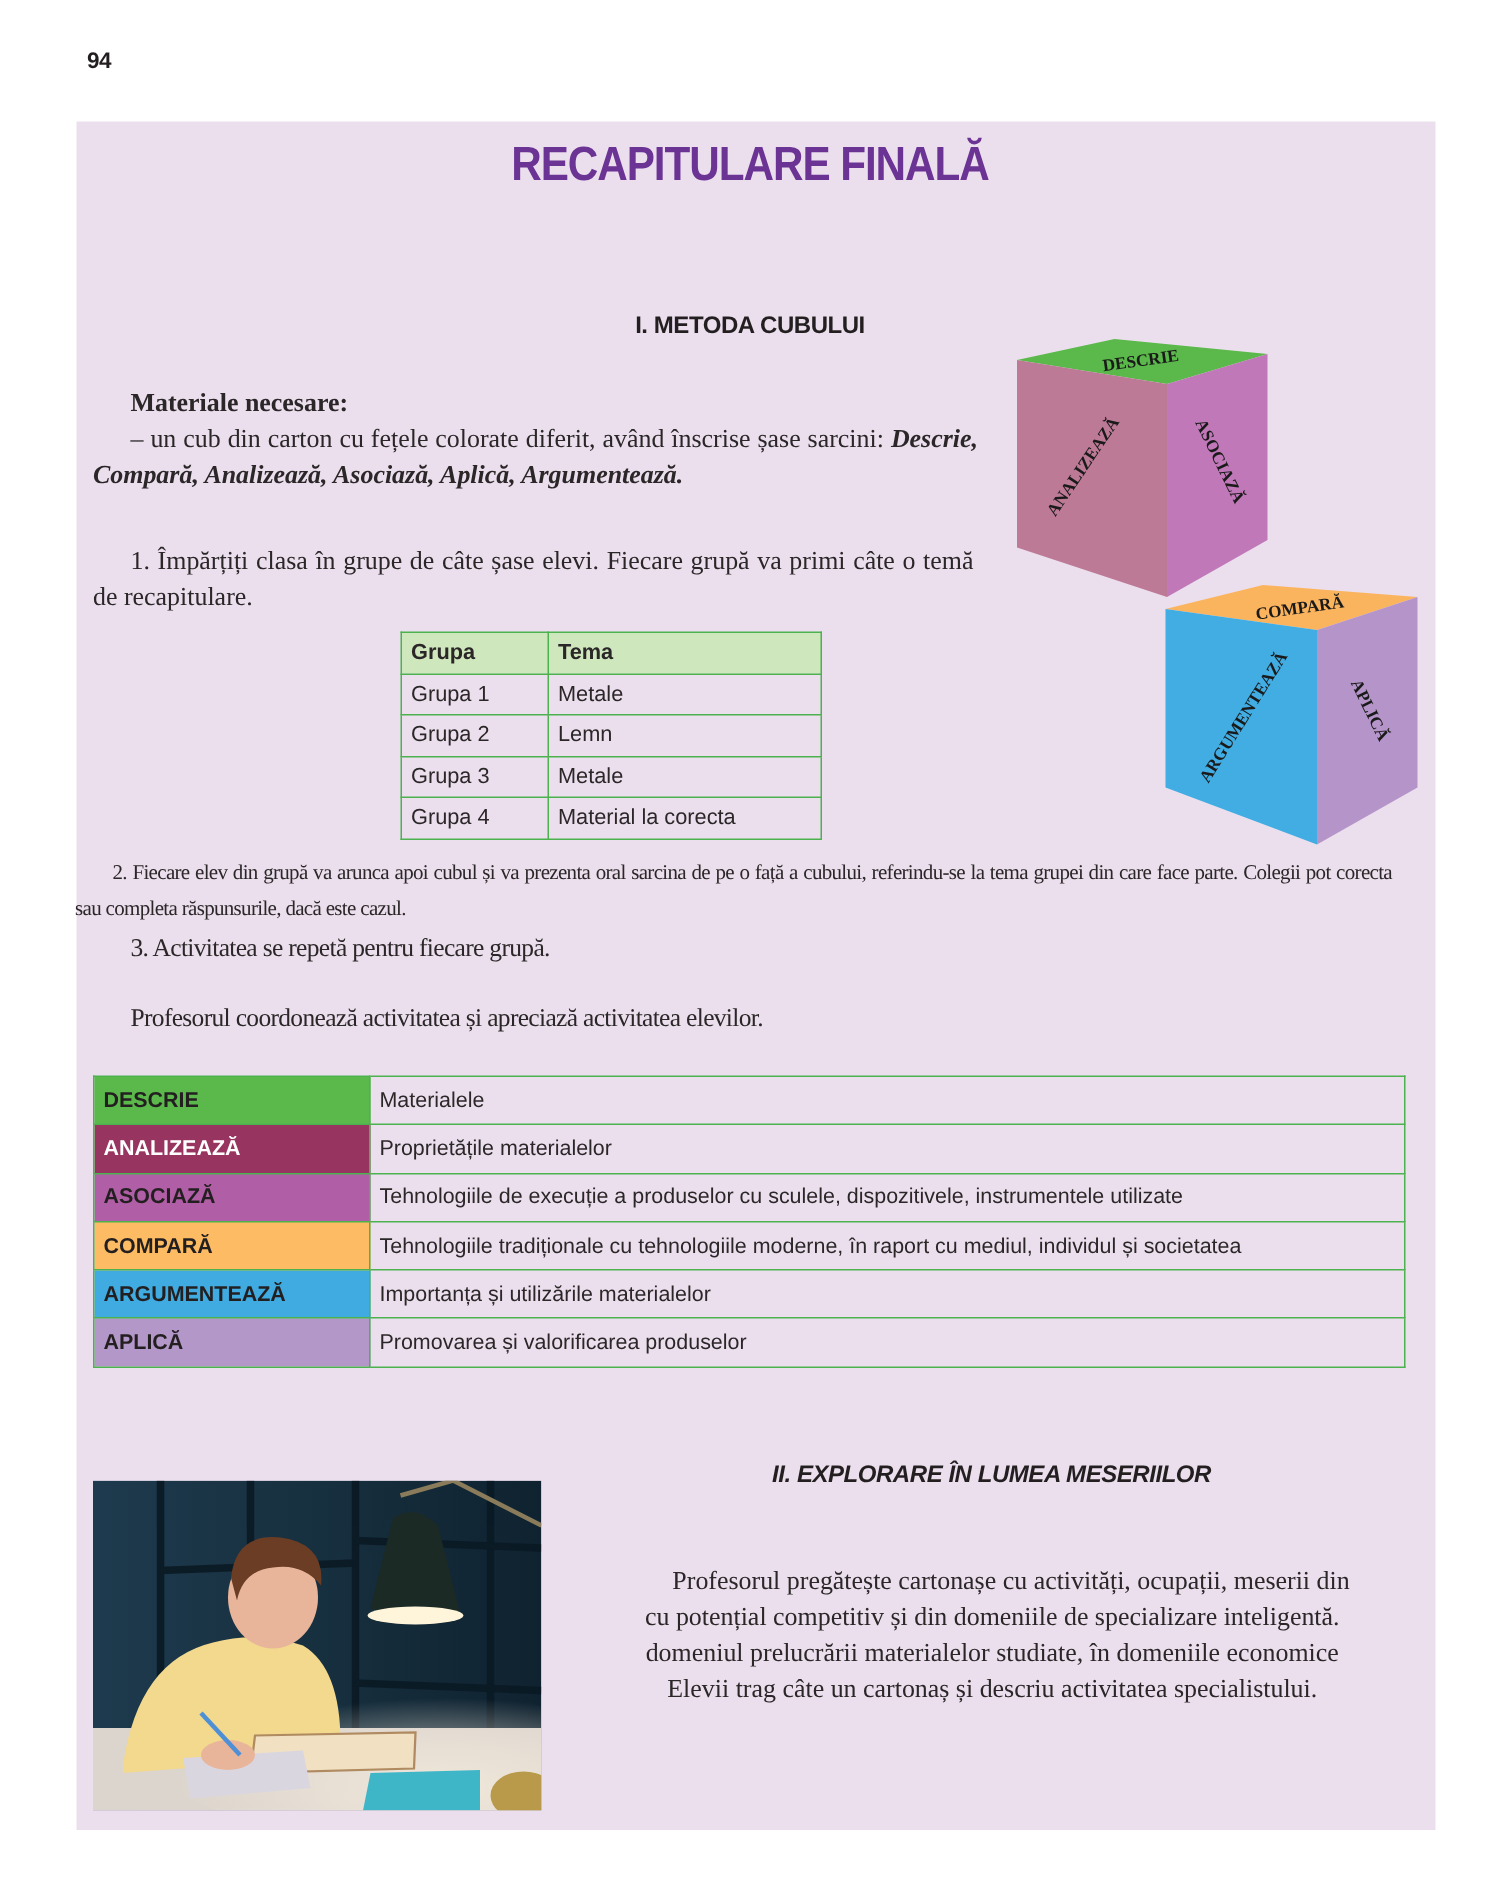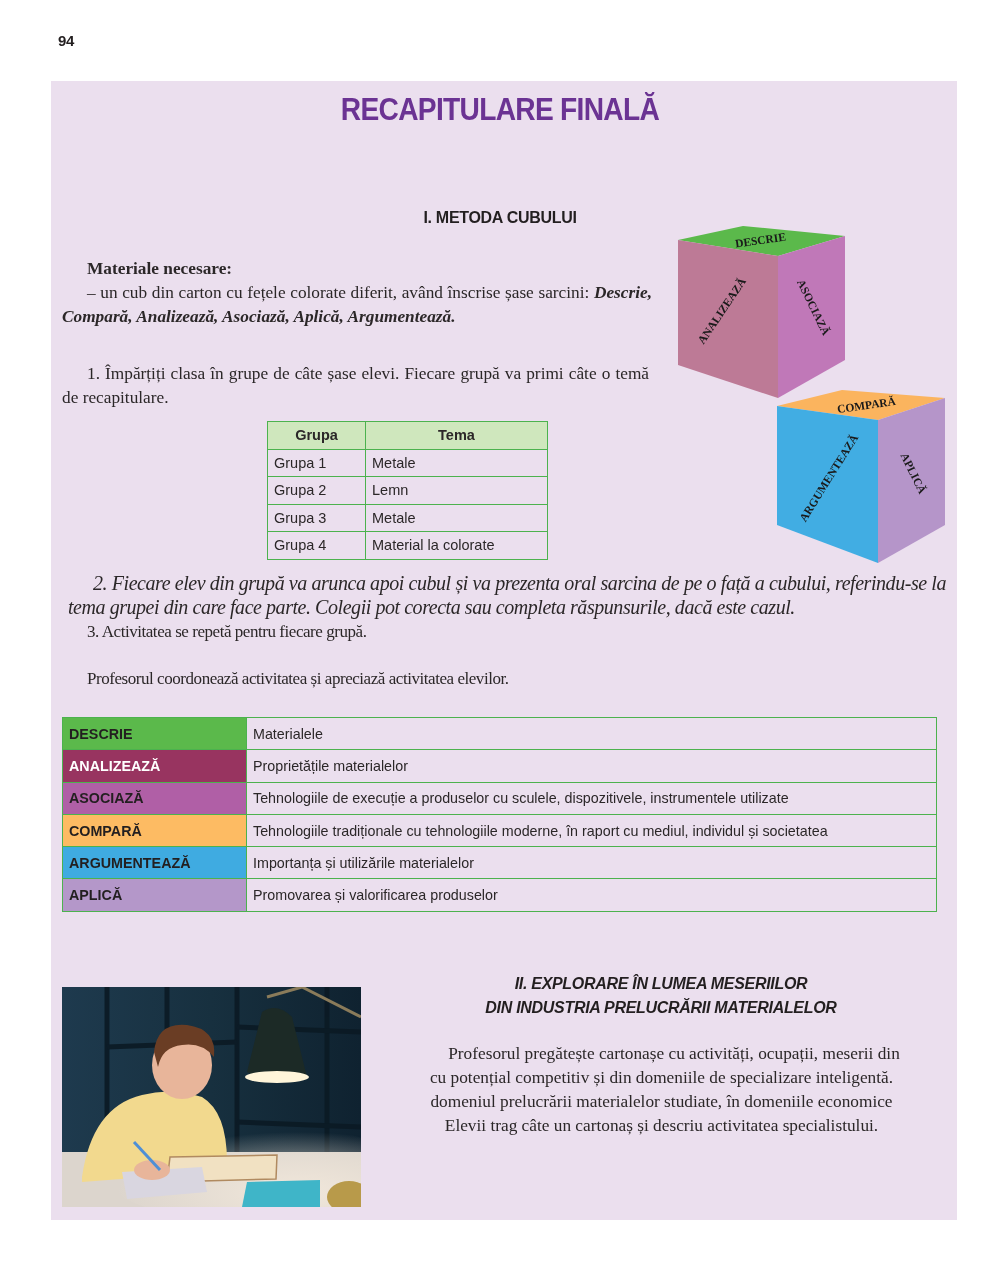--- a/index.html
+++ b/index.html
@@ -14,31 +14,31 @@
   .h2 { position: absolute; font-family: "Liberation Sans", sans-serif; font-weight: bold;
         font-size: 16px; letter-spacing: -0.3px; text-align: center; color: #231f20; }
   .sec1 { left: 400px; width: 200px; top: 209px; }
   .sec2 { left: 436px; width: 450px; top: 972px; line-height: 24px; font-style: italic; }
   .txt { position: absolute; font-size: 17.3px; line-height: 24px; color: #2b2728; }
   .ind { text-indent: 25px; }
   .mat-head { left: 62px; top: 257px; width: 590px; font-weight: bold; }
   .mat-body { left: 62px; top: 281px; width: 590px; text-align: justify; }
   .tasks { font-weight: bold; font-style: italic; }
   .p1 { left: 62px; top: 362px; width: 587px; text-align: justify; }
-  .p2 { left: 68px; top: 571px; width: 878px; font-size: 20px; letter-spacing: -0.45px; text-align: justify; font-style: italic; }
+  .p2 { left: 50px; top: 571px; width: 878px; font-size: 14px; letter-spacing: -0.45px; text-align: justify; }
   .p3 { left: 62px; top: 620px; width: 878px; font-size: 17px; letter-spacing: -0.45px; }
   .p4 { left: 62px; top: 667px; width: 878px; font-size: 17px; letter-spacing: -0.45px; }
   .p5 { left: 384px; top: 1042px; width: 555px; font-size: 17.3px; text-align: center; }
   .p5 span { display: block; }
 
   
   table { border-collapse: collapse; position: absolute; font-family: "Liberation Sans", sans-serif; }
   .groups { left: 267px; top: 421px; width: 281px; font-size: 14.5px; }
   .groups th, .groups td { border: 1.5px solid #4cb24e; height: 26.5px; padding: 0 6px; text-align: left; color: #2b2728; }
-  .groups th { background: #cfe7bd; text-align: center; font-weight: bold; }
+  .groups th { background: #cfe7bd; font-weight: bold; }
   .groups .c1 { width: 85px; }
 
   
   .tasks-table { left: 62px; top: 717px; width: 875px; font-size: 14.3px; }
   .tasks-table td { border: 1.5px solid #4cb24e; height: 31.3px; padding: 0 6px; color: #2b2728; }
   .tasks-table td.k { width: 171px; font-weight: bold; }
 
   .cubes { position: absolute; left: 660px; top: 215px; width: 300px; height: 360px; }
   .cube-label { font-family: "Liberation Serif", serif; font-weight: bold; font-size: 11.5px; fill: #1a1a1a; }
 
@@ -74,21 +74,21 @@
     <tr>
       <td>Grupa 2</td>
       <td>Lemn</td>
     </tr>
     <tr>
       <td>Grupa 3</td>
       <td>Metale</td>
     </tr>
     <tr>
       <td>Grupa 4</td>
-      <td>Material la colorate</td>
+      <td>Material la corecta</td>
     </tr>
   </tbody>
 </table>
 
 <svg class="cubes" viewBox="0 0 300 360">
   <g>
     <polygon points="18,25 83,11 185,21 118,41" fill="#5bb94b"></polygon>
     <polygon points="18,25 118,41 118,183 18,150" fill="#bd7a96"></polygon>
     <polygon points="118,41 185,21 185,145 118,183" fill="#c078b8"></polygon>
     <text class="cube-label" transform="translate(101,29) rotate(-8)" text-anchor="middle">DESCRIE</text>
@@ -133,21 +133,20 @@
       </tr>
       <tr>
         <td class="k" style="background: rgb(180, 151, 201); color: rgb(35, 31, 32);">APLICĂ</td>
         <td>Promovarea și valorificarea produselor</td>
       </tr>
     </tbody>
 </table>
 
 <div class="h2 sec2">
   <div>II. EXPLORARE ÎN LUMEA MESERIILOR</div>
-  <div>DIN INDUSTRIA PRELUCRĂRII MATERIALELOR</div>
 </div>
 
 <div class="txt p5">
   <span style="text-indent:25px">Profesorul pregătește cartonașe cu activități, ocupații, meserii din</span>
   <span>cu potențial competitiv și din domeniile de specializare inteligentă.</span>
   <span>domeniul prelucrării materialelor studiate, în domeniile economice</span>
   <span>Elevii trag câte un cartonaș și descriu activitatea specialistului.</span>
 </div>
 
 <div class="photo">

